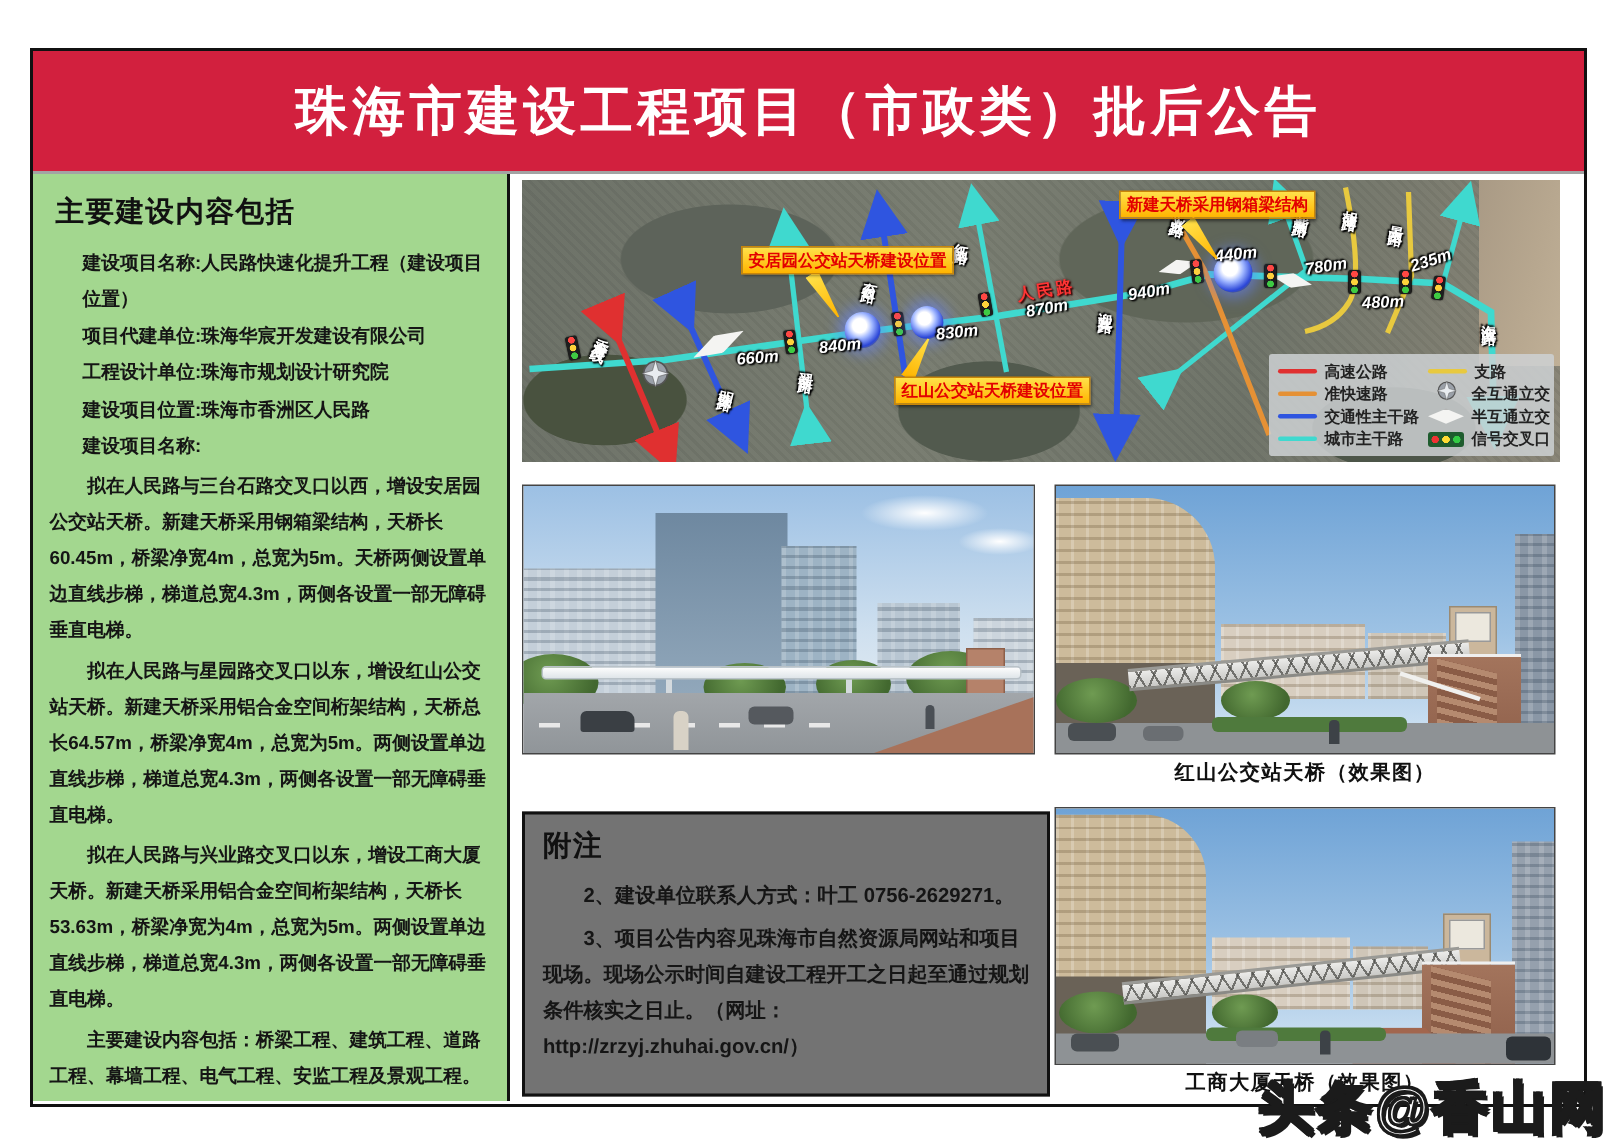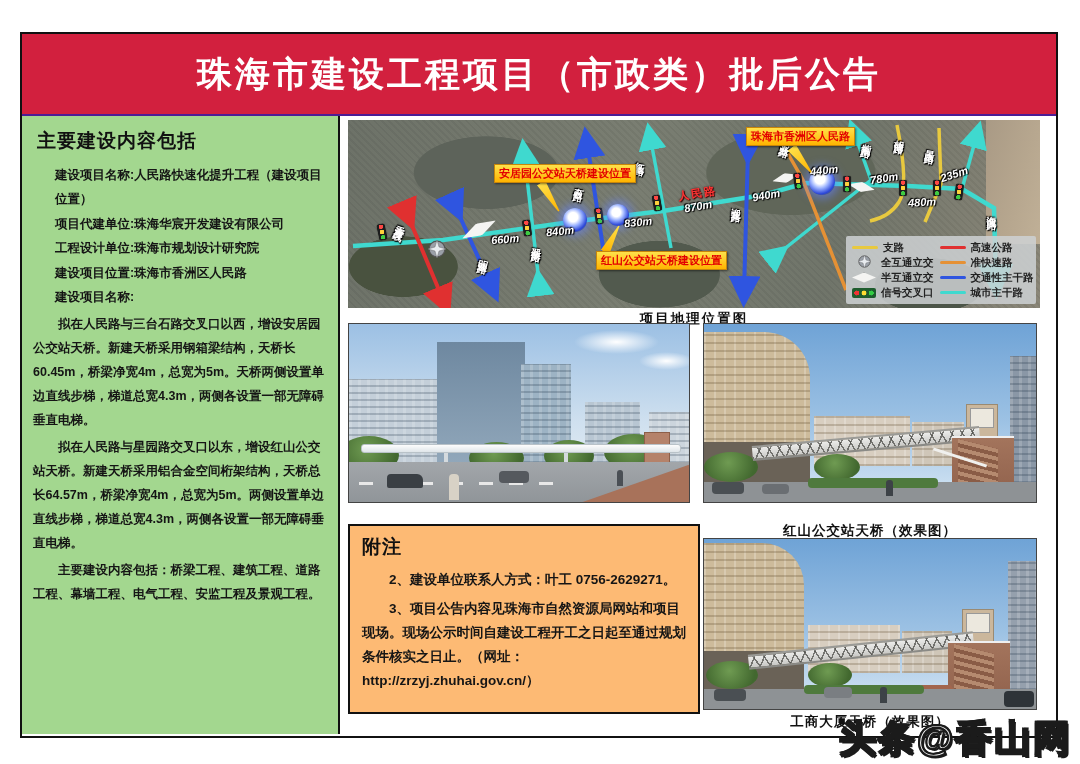--- a/index.html
+++ b/index.html
@@ -1,20 +1,20 @@
 <!DOCTYPE html>
 <html><head>
 <meta charset="utf-8">
 <style>
   * { margin:0; padding:0; box-sizing:border-box; }
   html,body { background:#fff; }
   body { font-family:"Liberation Sans","DejaVu Sans",sans-serif; }
   .page { position:relative; width:1080px; height:764px; background:#fff; overflow:hidden; }
   .frame { position:absolute; left:20px; top:32px; width:1038px; height:706px; border:2px solid #111; background:#fff; }
-  .title-bar { height:82px; background:#d2203e; border-bottom:2px solid #4c1d95; display:flex; align-items:center; justify-content:center; }
+  .title-bar { height:82px; background:#d2203e; border-bottom:2px solid #a3a3a3; display:flex; align-items:center; justify-content:center; }
   .title-bar h1 { color:#fff; font-size:35px; font-weight:700; letter-spacing:3px; }
   .body { display:flex; height:618px; }
   .left-panel { width:318px; background:#a3d78f; border-right:2px solid #111; padding:10px 9px 0 11px; }
   .left-panel h2 { font-size:19px; font-weight:700; color:#111; margin:2px 0 9px 4px; letter-spacing:1px; }
   .info p { font-size:12.5px; font-weight:700; color:#151515; line-height:1.95; padding-left:22px; }
   .para { font-size:12.5px; font-weight:600; color:#151515; line-height:1.92; text-indent:2em; margin-top:3px; }
   .right-panel { position:relative; flex:1; background:#fff; }
   .m-abs { position:absolute; }
 
   
@@ -68,21 +68,21 @@
   .grid2 { background-image:repeating-linear-gradient(0deg, rgba(90,70,40,.25) 0 2px, transparent 2px 8px),
     repeating-linear-gradient(90deg, rgba(255,255,255,.22) 0 2px, transparent 2px 10px); }
   .tree { border-radius:50%; background:radial-gradient(circle at 45% 35%, #6f9b52, #42682f 75%); }
   .truss { background:linear-gradient(#ececea,#c9c9c6);
     background-image:repeating-linear-gradient(62deg, rgba(80,80,76,.75) 0 1.4px, transparent 1.4px 9px),
       repeating-linear-gradient(-62deg, rgba(80,80,76,.75) 0 1.4px, transparent 1.4px 9px),
       linear-gradient(#ececea,#c9c9c6);
     border-top:2px solid #9a9a96; border-bottom:2px solid #8a8a86; }
 
   
-  .notes { position:absolute; left:8px; top:408px; width:352px; height:190px; background:#fdba74; border:2px solid #111; padding:8px 12px; }
+  .notes { position:absolute; left:8px; top:425px; width:352px; height:190px; background:#737373; border:2px solid #111; padding:8px 12px; }
   .notes h2 { font-size:19px; font-weight:700; color:#111; margin-bottom:8px; letter-spacing:1px; }
   .notes p { font-size:13.5px; font-weight:600; color:#151515; line-height:1.78; text-indent:2em; margin-bottom:5px; }
 
   .watermark { position:absolute; right:8px; bottom:0px; font-size:37px; font-weight:700; color:#fff; letter-spacing:2px;
     -webkit-text-stroke:2px #1b1b1b; text-shadow:2px 2px 0 #1b1b1b,-1px -1px 0 #1b1b1b,1px -1px 0 #1b1b1b,-1px 1px 0 #1b1b1b; z-index:20; }
 </style>
 </head>
 <body>
 
 <div class="page">
@@ -98,20 +98,21 @@
         <h2>主要建设内容包括</h2>
         <div class="info">
           <p>建设项目名称:人民路快速化提升工程（建设项目位置）</p>
           <p>项目代建单位:珠海华宸开发建设有限公司</p>
           <p>工程设计单位:珠海市规划设计研究院</p>
           <p>建设项目位置:珠海市香洲区人民路</p>
           <p>建设项目名称:</p>
         </div>
         <p class="para">拟在人民路与三台石路交叉口以西，增设安居园公交站天桥。新建天桥采用钢箱梁结构，天桥长60.45m，桥梁净宽4m，总宽为5m。天桥两侧设置单边直线步梯，梯道总宽4.3m，两侧各设置一部无障碍垂直电梯。</p>
         <p class="para">拟在人民路与星园路交叉口以东，增设红山公交站天桥。新建天桥采用铝合金空间桁架结构，天桥总长64.57m，桥梁净宽4m，总宽为5m。两侧设置单边直线步梯，梯道总宽4.3m，两侧各设置一部无障碍垂直电梯。</p>
+        <p class="para">拟在人民路与兴业路交叉口以东，增设工商大厦天桥。新建天桥采用铝合金空间桁架结构，天桥长53.63m，桥梁净宽为4m，总宽为5m。两侧设置单边直线步梯，梯道总宽4.3m，两侧各设置一部无障碍垂直电梯。</p>
         <p class="para">主要建设内容包括：桥梁工程、建筑工程、道路工程、幕墙工程、电气工程、安监工程及景观工程。</p>
       </aside>
 
       <section class="right-panel">
 
         <div class="map">
           <div class="m-abs water"></div>
 
           <svg class="m-abs roads" width="692" height="188" viewBox="0 0 692 188">
             <defs>
@@ -161,21 +162,21 @@
 
           <div class="m-abs sphere" style="left:215px;top:88px;width:24px;height:24px;"></div>
           <div class="m-abs sphere" style="left:259px;top:84px;width:22px;height:22px;"></div>
           <div class="m-abs sphere" style="left:461px;top:49px;width:26px;height:26px;"></div>
 
           <div class="m-abs tail" style="left:196px;top:60px;width:12px;height:34px;transform:rotate(-32deg);clip-path:polygon(10% 0,90% 0,55% 100%,45% 100%);"></div>
           <div class="m-abs callout" style="left:146px;top:44px;">安居园公交站天桥建设位置</div>
           <div class="m-abs tail" style="left:258px;top:104px;width:12px;height:30px;transform:rotate(28deg);clip-path:polygon(45% 0,55% 0,90% 100%,10% 100%);"></div>
           <div class="m-abs callout" style="left:248px;top:131px;">红山公交站天桥建设位置</div>
           <div class="m-abs tail" style="left:447px;top:24px;width:13px;height:32px;transform:rotate(-38deg);clip-path:polygon(10% 0,90% 0,55% 100%,45% 100%);"></div>
-          <div class="m-abs callout" style="left:398px;top:7px;">珠海市香洲区人民路</div>
+          <div class="m-abs callout" style="left:398px;top:7px;">新建天桥采用钢箱梁结构</div>
 
           <div class="m-abs rlabel" style="left:48px;top:98px;transform:rotate(22deg);">香海支线</div>
           <div class="m-abs rlabel" style="left:130px;top:132px;transform:rotate(14deg);">明珠路</div>
           <div class="m-abs rlabel" style="left:182px;top:120px;transform:rotate(7deg);">翠前路</div>
           <div class="m-abs rlabel" style="left:225px;top:60px;transform:rotate(11deg);">台石路</div>
           <div class="m-abs rlabel" style="left:286px;top:34px;transform:rotate(9deg);">红山路</div>
           <div class="m-abs rlabel-h" style="left:330px;top:66px;transform:rotate(-9deg);">人民路</div>
           <div class="m-abs rlabel" style="left:381px;top:80px;transform:rotate(3deg);">迎宾路</div>
           <div class="m-abs rlabel" style="left:432px;top:16px;transform:rotate(16deg);">兴业路</div>
           <div class="m-abs rlabel" style="left:513px;top:16px;transform:rotate(12deg);">紫荆路</div>
@@ -189,60 +190,59 @@
           <div class="m-abs dist" style="left:336px;top:80px;transform:rotate(-10deg);">870m</div>
           <div class="m-abs dist" style="left:404px;top:69px;transform:rotate(-10deg);">940m</div>
           <div class="m-abs dist" style="left:462px;top:44px;transform:rotate(-6deg);">440m</div>
           <div class="m-abs dist" style="left:522px;top:52px;transform:rotate(-9deg);">780m</div>
           <div class="m-abs dist" style="left:560px;top:76px;transform:rotate(-3deg);">480m</div>
           <div class="m-abs dist" style="left:592px;top:48px;transform:rotate(-18deg);">235m</div>
 
           <div class="m-abs legend">
             <div class="legend-col">
               <div class="li">
+                  <span class="sw" style="background:#e03030;"></span>
+                  <span class="lbl">高速公路</span>
+                </div>
+              <div class="li">
+                  <span class="sw" style="background:#e59135;"></span>
+                  <span class="lbl">准快速路</span>
+                </div>
+              <div class="li">
+                  <span class="sw" style="background:#2f55e0;"></span>
+                  <span class="lbl">交通性主干路</span>
+                </div>
+              <div class="li">
+                  <span class="sw" style="background:#3fd9cf;"></span>
+                  <span class="lbl">城市主干路</span>
+                </div>
+            </div>
+            <div class="legend-col">
+              <div class="li">
                   <span class="sw" style="background:#e8c93f;"></span>
                   <span class="lbl">支路</span>
                 </div>
               <div class="li">
                   <span style="flex:0 0 24px;text-align:center;"><svg width="13" height="13" viewBox="0 0 16 16">
                       <circle cx="8" cy="8" r="7" fill="#9aa0a8" stroke="#555"></circle>
                       <path d="M8 0 L9.8 6.2 L16 8 L9.8 9.8 L8 16 L6.2 9.8 L0 8 L6.2 6.2 Z" fill="#e8ecf0" stroke="#666" stroke-width=".4"></path>
                     </svg></span>
                   <span class="lbl">全互通立交</span>
                 </div>
               <div class="li">
                   <span class="ldia diamond"></span>
                   <span class="lbl">半互通立交</span>
                 </div>
               <div class="li">
                   <span class="sig"></span>
                   <span class="lbl">信号交叉口</span>
                 </div>
             </div>
-            <div class="legend-col">
-              <div class="li">
-                  <span class="sw" style="background:#e03030;"></span>
-                  <span class="lbl">高速公路</span>
-                </div>
-              <div class="li">
-                  <span class="sw" style="background:#e59135;"></span>
-                  <span class="lbl">准快速路</span>
-                </div>
-              <div class="li">
-                  <span class="sw" style="background:#2f55e0;"></span>
-                  <span class="lbl">交通性主干路</span>
-                </div>
-              <div class="li">
-                  <span class="sw" style="background:#3fd9cf;"></span>
-                  <span class="lbl">城市主干路</span>
-                </div>
-            </div>
           </div>
         </div>
-        <div class="map-caption">项目地理位置图</div>
 
         <div class="photo" style="left:8px;top:207px;width:342px;height:180px;">
           <div class="m-abs sky1"></div>
           <div class="m-abs cloud" style="left:225px;top:6px;width:85px;height:24px;"></div>
           <div class="m-abs cloud" style="left:290px;top:28px;width:55px;height:18px;"></div>
           <div class="m-abs grid1" style="left:0;top:55px;width:95px;height:92px;background-color:#c4cfd9;"></div>
           <div class="m-abs grid1" style="left:88px;top:18px;width:88px;height:128px;background:linear-gradient(#6e88a0,#93a9bc);"></div>
           <div class="m-abs grid1" style="left:172px;top:40px;width:50px;height:106px;background-color:#9db3c4;"></div>
           <div class="m-abs grid1" style="left:236px;top:78px;width:55px;height:68px;background-color:#b8c6d2;"></div>
           <div class="m-abs grid1" style="left:300px;top:88px;width:42px;height:58px;background-color:#ccd5dd;"></div>
@@ -278,21 +278,21 @@
           <div class="m-abs" style="left:248px;top:112px;width:62px;height:68px;background:linear-gradient(#a3745c,#8e5f4a);border-top:2px solid #efefef;"></div>
           <div class="m-abs" style="left:254px;top:120px;width:40px;height:56px;background:repeating-linear-gradient(180deg,#b58a6f 0 4px,#8a5c46 4px 8px);transform:skewY(14deg);"></div>
           <div class="m-abs" style="left:228px;top:132px;width:56px;height:3px;background:#f0f0ee;transform:rotate(18deg);"></div>
           <div class="m-abs" style="left:0;top:158px;width:334px;height:22px;background:#8e9295;"></div>
           <div class="m-abs" style="left:104px;top:154px;width:130px;height:10px;background:#4f7a3d;border-radius:4px;"></div>
           <div class="m-abs" style="left:8px;top:158px;width:32px;height:12px;background:#4a4f53;border-radius:4px;"></div>
           <div class="m-abs" style="left:58px;top:160px;width:27px;height:10px;background:#6a6e72;border-radius:4px;"></div>
           <div class="m-abs" style="left:182px;top:156px;width:7px;height:16px;background:#3d4247;border-radius:3px 3px 0 0;"></div>
         </div>
 
-        <div class="caption" style="left:363px;top:406px;width:334px;">红山公交站天桥（效果图）</div>
+        <div class="caption" style="left:363px;top:390px;width:334px;">红山公交站天桥（效果图）</div>
 
         <div class="notes">
           <h2>附注</h2>
           <p>2、建设单位联系人方式：叶工 0756-2629271。</p>
           <p>3、项目公告内容见珠海市自然资源局网站和项目现场。现场公示时间自建设工程开工之日起至通过规划条件核实之日止。（网址：http://zrzyj.zhuhai.gov.cn/）</p>
         </div>
 
         <div class="photo" style="left:363px;top:422px;width:334px;height:172px;">
           <div class="m-abs sky2"></div>
           <div class="m-abs grid2" style="left:0;top:4px;width:100px;height:138px;background-color:#cdbb9b;border-top-right-radius:42px;"></div>

